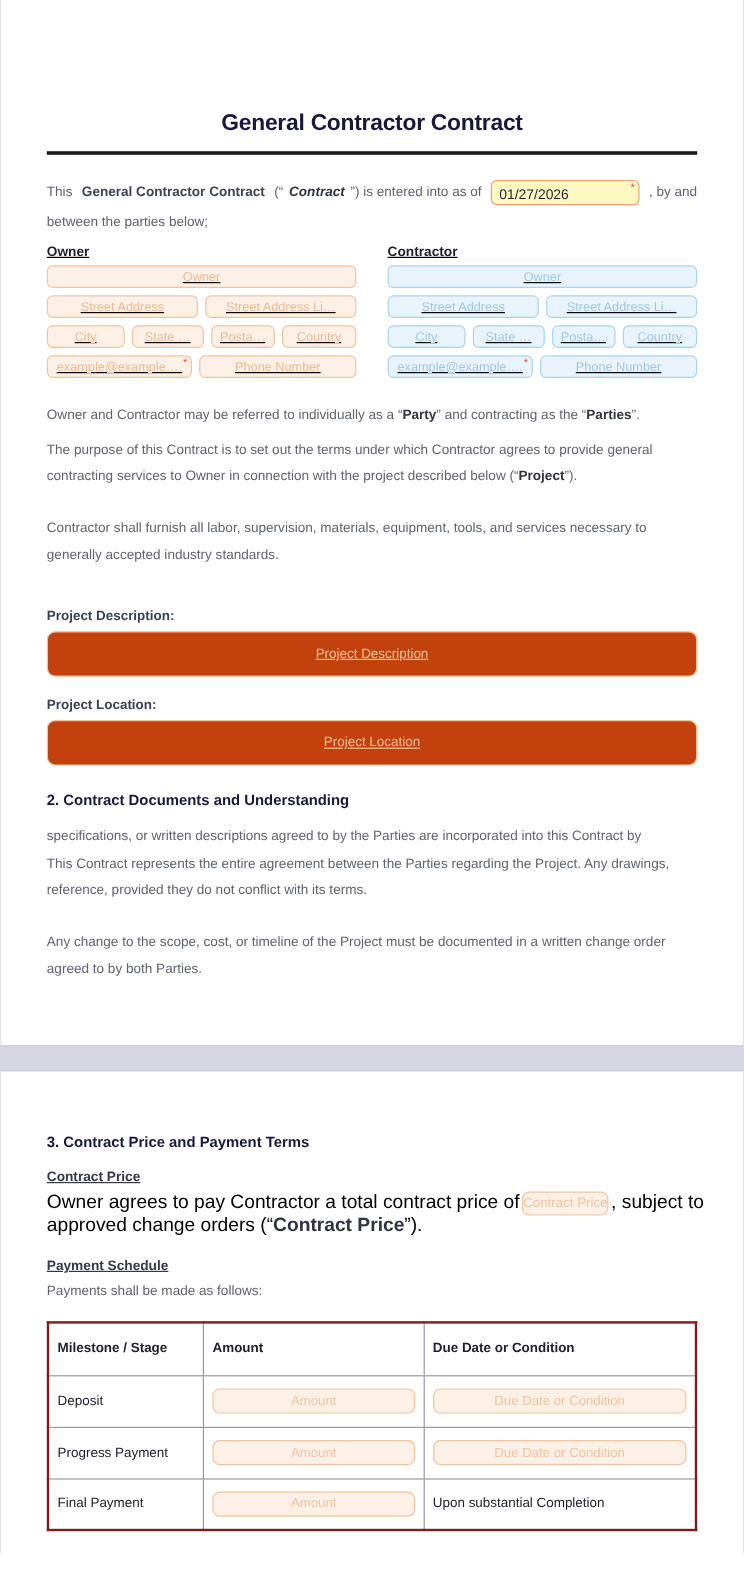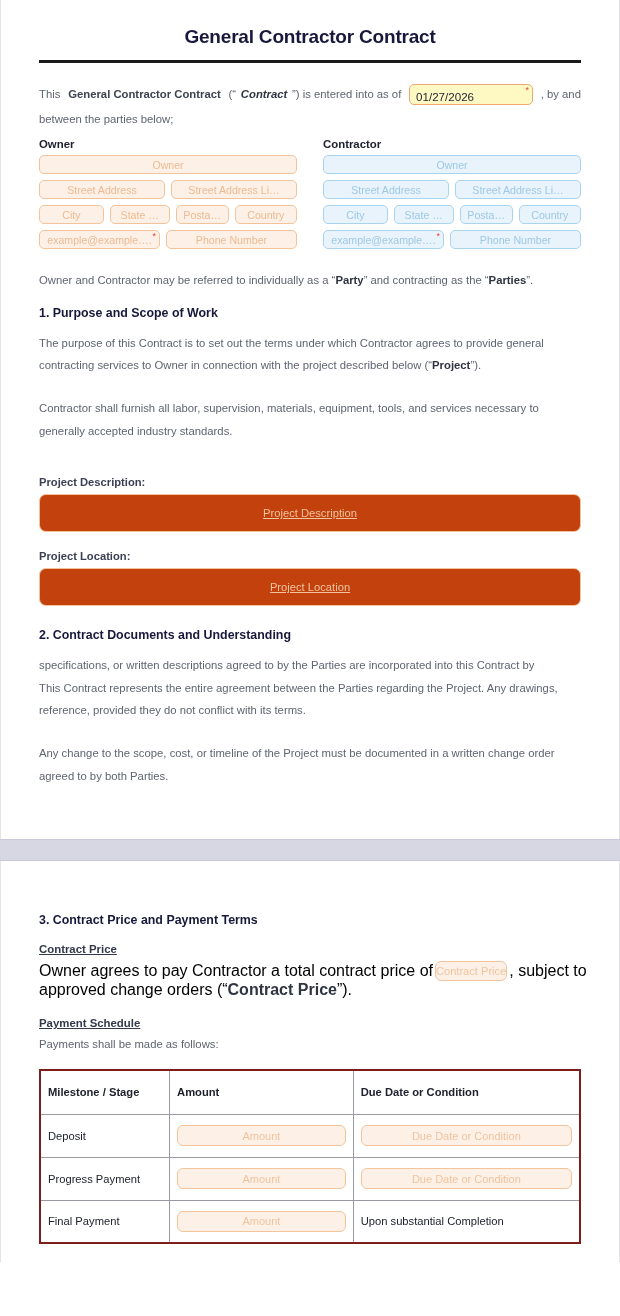--- a/index.html
+++ b/index.html
@@ -20,21 +20,21 @@
     background: #ffffff;
   }
 
   .page {
     background: #ffffff;
     border-left: 1px solid #e3e3e8;
     border-right: 1px solid #e3e3e8;
     padding: 0 38px;
     position: relative;
   }
-  .page-one { padding-top: 26px; padding-bottom: 12px; }
+  .page-one { padding-top: 92px; padding-bottom: 12px; }
   .page-two { padding-top: 52px; padding-bottom: 18px; }
 
   .page-break {
     height: 22px;
     background: #d7d7e4;
     border-top: 1px solid #c9c9da;
     border-bottom: 1px solid #c9c9da;
     width: 100%;
   }
 
@@ -77,20 +77,21 @@
     text-decoration: underline;
     margin: 0 0 4px 0;
     display: inline-block;
   }
 
   
   .parties {
     display: flex;
     gap: 26px;
     margin: 8px 0 14px 0;
+    text-decoration: underline;
   }
   .party { flex: 1 1 0; min-width: 0; }
   .party-label {
     font-size: 11.4px;
     font-weight: bold;
     color: #1d1f2e;
     margin-bottom: 5px;
   }
   .field-row {
     display: flex;
@@ -319,21 +320,20 @@
             <span class="req">*</span>
           </div>
           <div class="fld f-phone">Phone Number</div>
         </div>
       </div>
 
     </div>
 
     <p class="body-text"><span>Owner and Contractor may be referred to individually as a “</span><span class="bi">Party</span><span>” and contracting as the “</span><span class="bi">Parties</span><span>”.</span></p>
 
-    <h2 class="section-h">1. Purpose and Scope of Work</h2>
 
     <p class="body-text">
       <span class="just-line">
         <span>The purpose of this Contract is to set out the terms under which Contractor agrees to provide general</span>
       </span>
       <span style="display:block;"><span>contracting services to Owner in connection with the project described below (“</span><span class="bi">Project</span><span>”).</span></span>
     </p>
 
     <div class="spacer-sm"></div>
 

